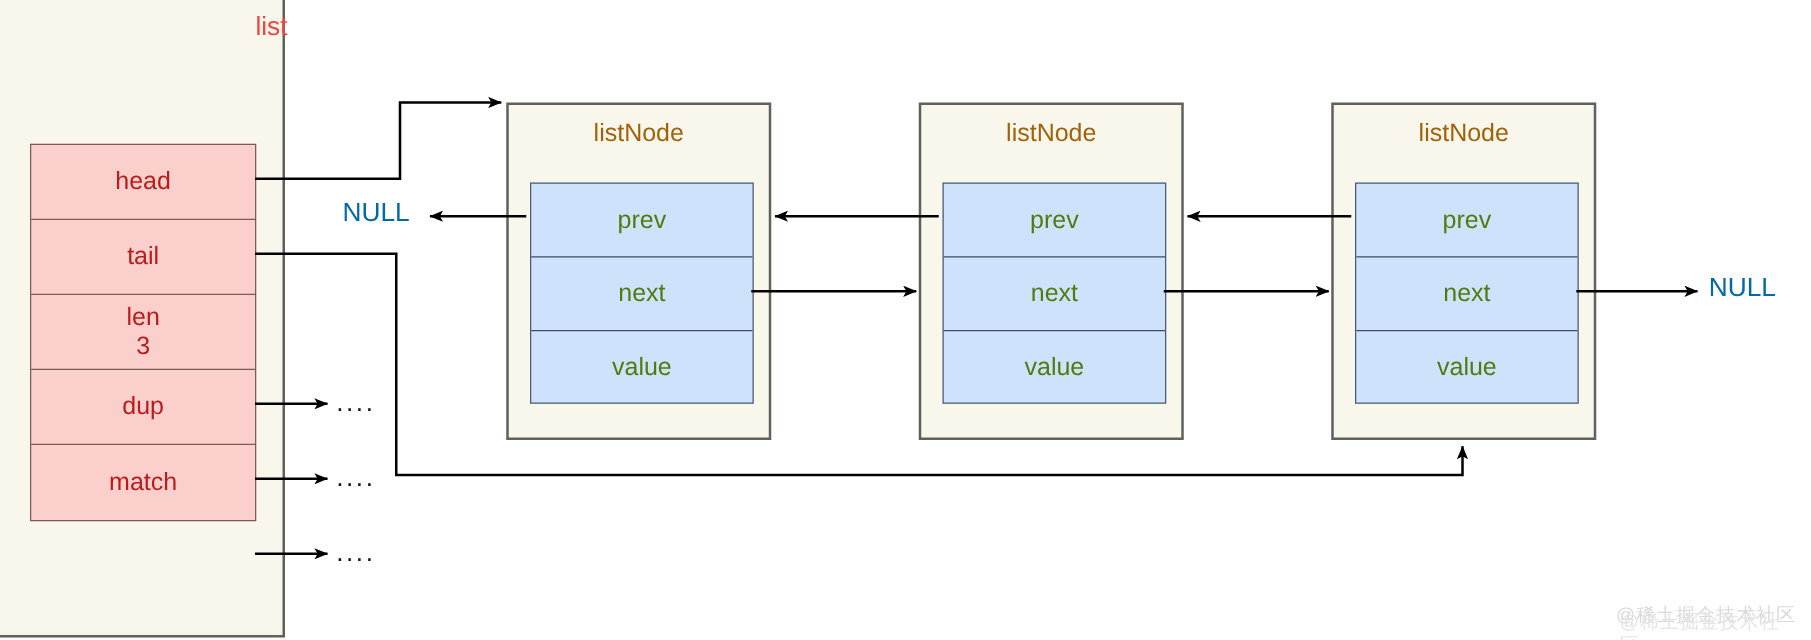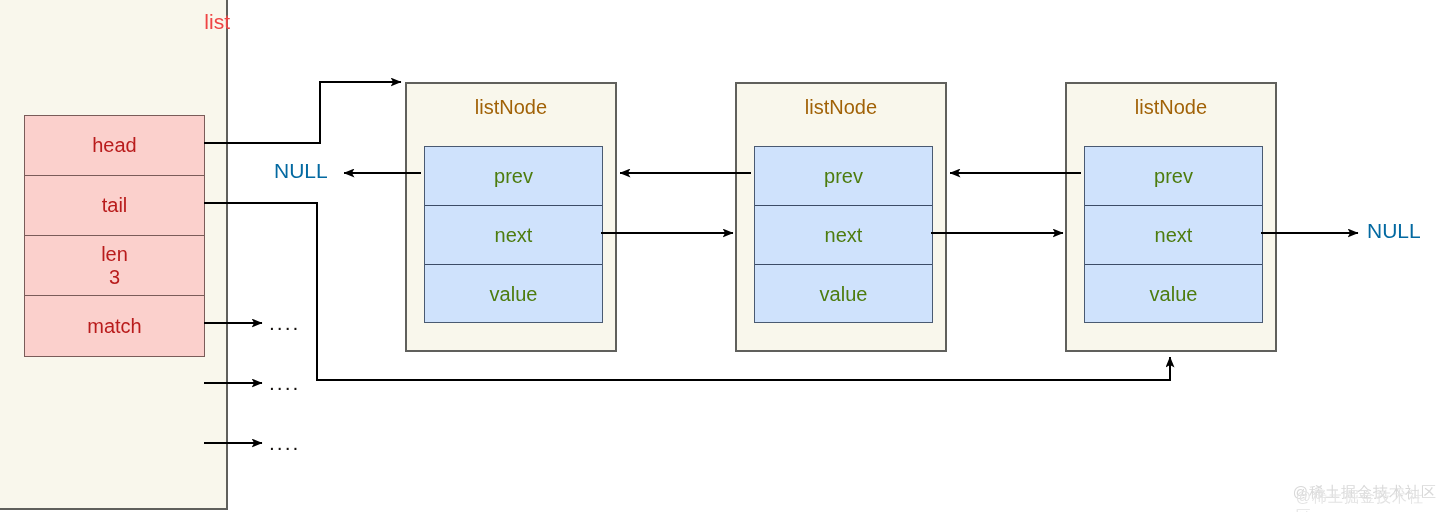--- a/index.html
+++ b/index.html
@@ -158,20 +158,23 @@
       <span>head</span>
     </div>
     <div class="field-row">
       <span>tail</span>
     </div>
     <div class="field-row">
       <span>len</span>
       <span>3</span>
     </div>
     <div class="field-row">
+      <span>dup</span>
+    </div>
+    <div class="field-row">
       <span>match</span>
     </div>
   </div>
 
   <div class="node" style="left:405px;">
     <div class="node-title">listNode</div>
     <div class="node-fields">
       <div class="node-row">prev</div>
       <div class="node-row">next</div>
       <div class="node-row">value</div>

